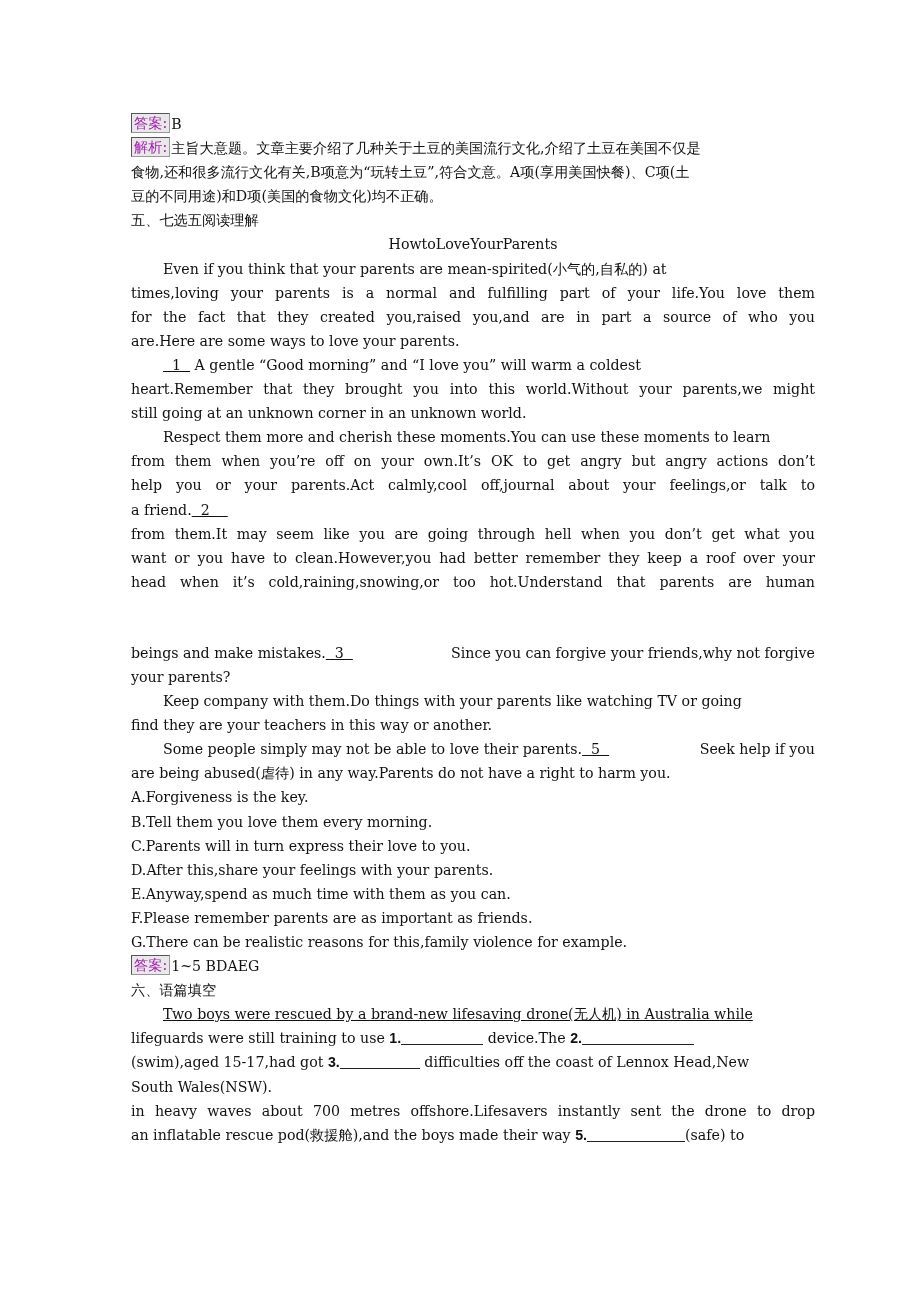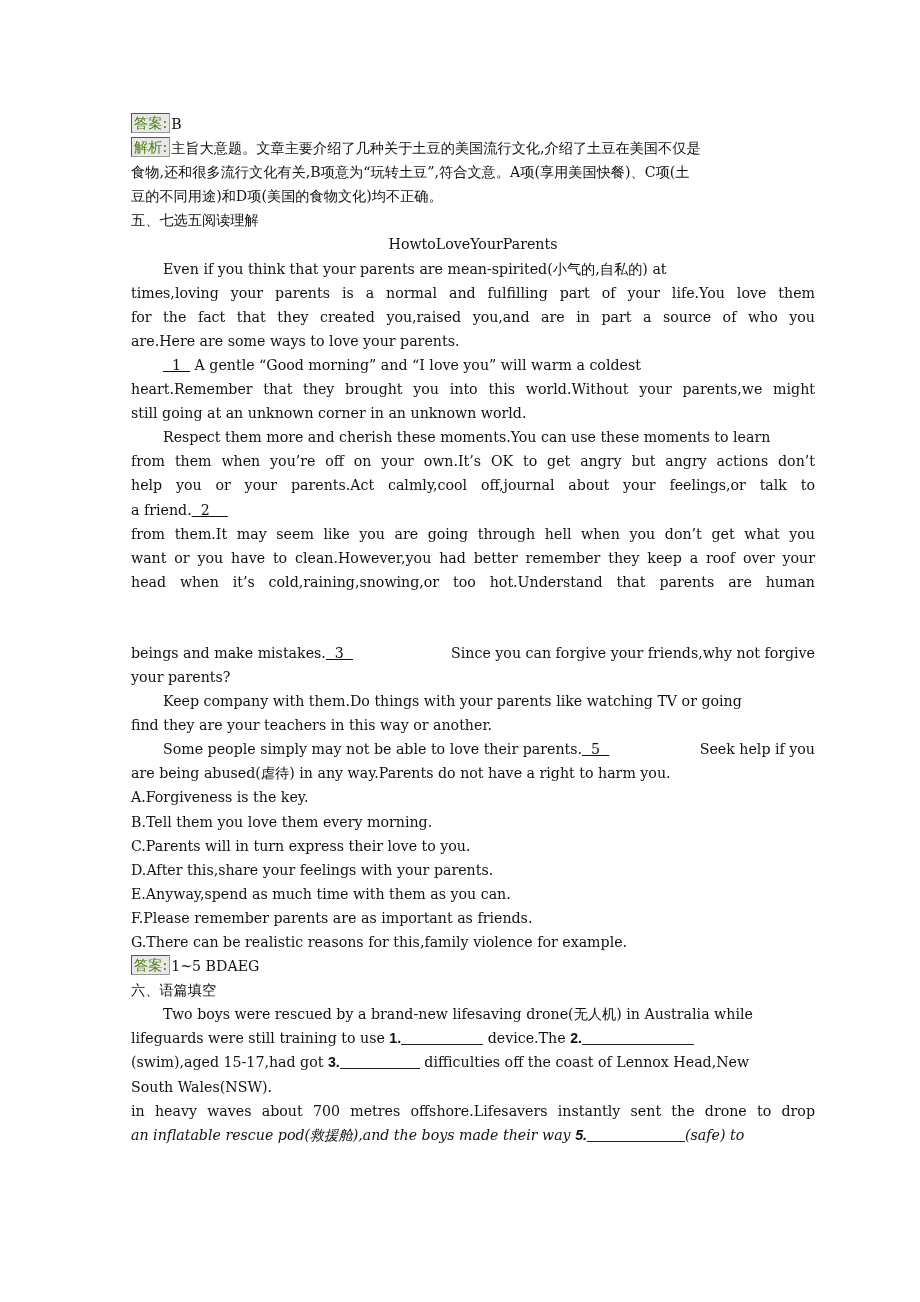--- a/index.html
+++ b/index.html
@@ -9,21 +9,21 @@
       color: #111;
     }
     .page {
       position: absolute; left: 131px; top: 112px; width: 684px;
       font-size: 14.2px; line-height: 24.1px;
     }
     .line { white-space: nowrap; height: 24.1px; }
     .just { text-align: justify; text-align-last: justify; white-space: normal; }
     .indent { padding-left: 32px; }
     .label {
-      display: inline-block; background: #e8e8e8; color: #4d7c0f;
+      display: inline-block; background: #e8e8e8; color: #a21caf;
       border: 1px solid #555; border-right-color: #999; border-bottom-color: #999;
       padding: 0 2px; line-height: 18px; height: 18px; margin-right: 1px;
       vertical-align: 1px;
     }
     .title { text-align: center; }
     .blank { text-decoration: underline; white-space: pre; }
     .fill {
       display: inline-block; border-bottom: 1px solid #222; height: 16px; vertical-align: -2px;
     }
     .num { font-weight: bold; font-family: "Liberation Sans", sans-serif; }
@@ -88,33 +88,33 @@
   <div class="line">D.After this,share your feelings with your parents.</div>
   <div class="line">E.Anyway,spend as much time with them as you can.</div>
   <div class="line">F.Please remember parents are as important as friends.</div>
   <div class="line">G.There can be realistic reasons for this,family violence for example.</div>
 
   <div class="line">
     <span class="label">答案:</span><span>1~5 BDAEG</span>
   </div>
 
   <div class="line">六、语篇填空</div>
-  <div class="line indent" style="width:690px;">Two boys were rescued by a brand-new lifesaving drone(无人机) in Australia while</div>
+  <div class="line indent" style="width:690px;text-decoration:underline;">Two boys were rescued by a brand-new lifesaving drone(无人机) in Australia while</div>
   <div class="line">
     <span>lifeguards were still training to use</span>
     <span class="num">1.</span><span class="fill" style="width:82px;"></span>
     <span>device.The</span>
     <span class="num">2.</span><span class="fill" style="width:112px;"></span>
   </div>
   <div class="line">
     <span>(swim),aged 15-17,had got</span>
     <span class="num">3.</span><span class="fill" style="width:80px;"></span>
     <span>difficulties off the coast of Lennox Head,New</span>
   </div>
   <div class="line">South Wales(NSW).</div>
 
   <div class="line just">in heavy waves about 700 metres offshore.Lifesavers instantly sent the drone to drop</div>
-  <div class="line" style="width:690px;font-style:italic;">
+  <div class="line" style="width:690px;">
     <span>an inflatable rescue pod(救援舱),and the boys made their way</span>
     <span class="num">5.</span><span class="fill" style="width:98px;"></span><span>(safe)  to</span>
   </div>
 
 </div>
 
 </body></html>

